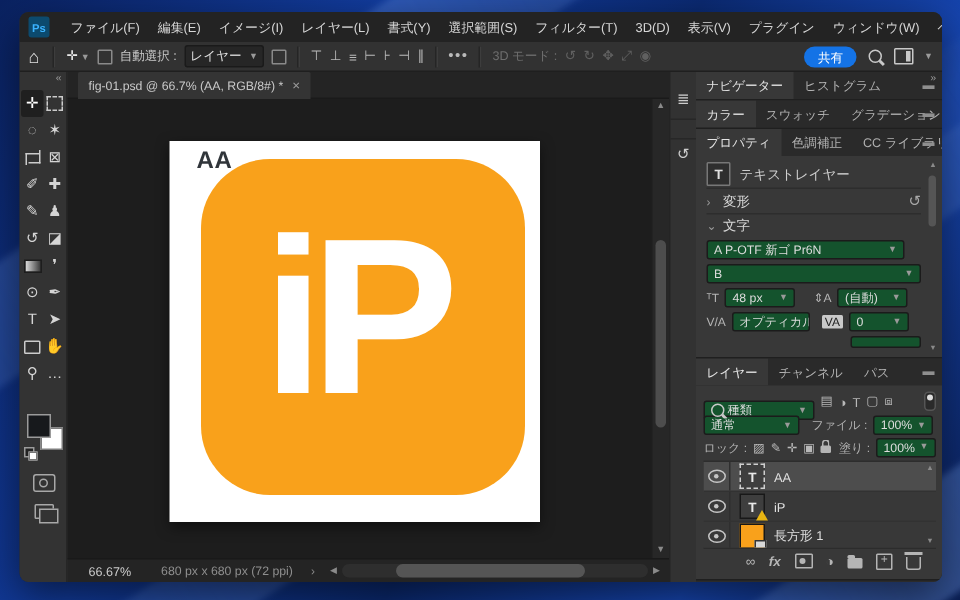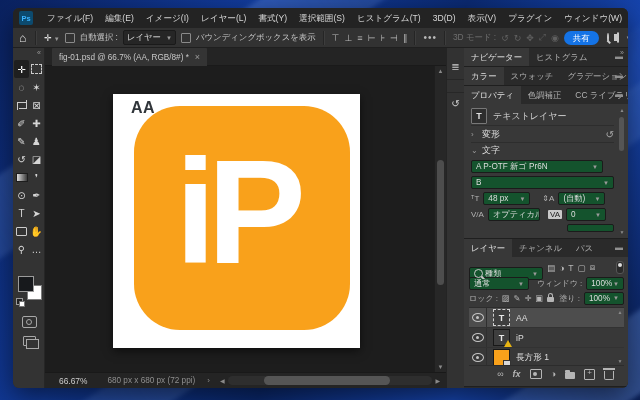--- a/index.html
+++ b/index.html
@@ -194,42 +194,41 @@
     <div class="titlebar">
       <span class="ps-logo">Ps</span>
       <nav class="menus">
 
       <span class="menu">ファイル(F)</span>
           <span class="menu">編集(E)</span>
           <span class="menu">イメージ(I)</span>
           <span class="menu">レイヤー(L)</span>
           <span class="menu">書式(Y)</span>
           <span class="menu">選択範囲(S)</span>
-          <span class="menu">ヒストグラム(T)</span>
+          <span class="menu">フィルター(T)</span>
           <span class="menu">3D(D)</span>
           <span class="menu">表示(V)</span>
           <span class="menu">プラグイン</span>
           <span class="menu">ウィンドウ(W)</span>
           <span class="menu">ヘルプ(H)</span>
         </nav>
 
     </div>
 
     <div class="optionsbar">
       <span class="ob-home">⌂</span>
       <span class="vsep"></span>
       <span class="ob-tool">✛<span class="caret">▼</span></span>
       <span class="chk"></span>
       <span class="ob-label">自動選択 :</span>
       <span class="dd">
         <span>レイヤー</span>
           <span class="caret">▼</span>
       </span>
       <span class="chk"></span>
-      <span class="ob-label">バウンディングボックスを表示</span>
       <span class="vsep"></span>
       <span class="aligns">
 
       <span>⊤</span>
           <span>⊥</span>
           <span>≡</span>
           <span>⊢</span>
           <span>⊦</span>
           <span>⊣</span>
           <span>∥</span>
@@ -491,21 +490,21 @@
                 <span>▢</span>
                 <span>⧈</span>
               </span>
             <span class="ftoggle"></span>
           </div>
           <div class="lrow-blend">
             <div class="pfield" style="width:64px;margin-top:0">
               <span>通常</span>
               <span class="caret">▼</span>
             </div>
-            <span class="small-label" style="margin-left:4px">ウィンドウ :</span>
+            <span class="small-label" style="margin-left:4px">ファイル :</span>
             <div class="pfield" style="width:40px;margin-top:0">
               <span>100%</span>
               <span class="caret">▼</span>
             </div>
           </div>
           <div class="lrow-lock">
             <span class="small-label">ロック :</span>
             <span class="lockicons">
               <span>▨</span>
               <span>✎</span>

